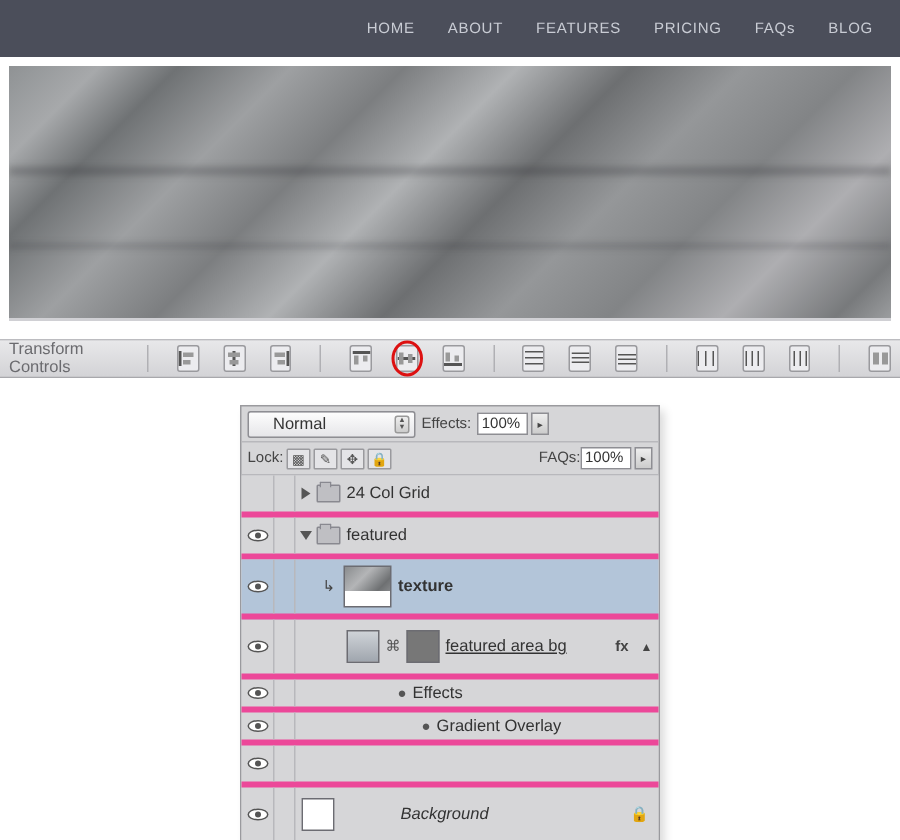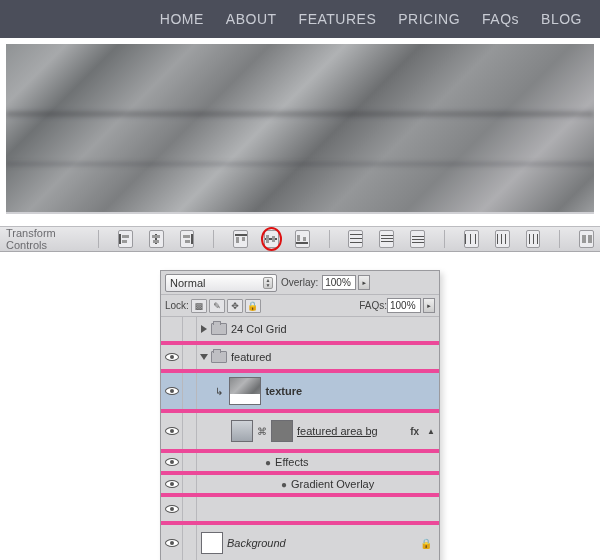--- a/index.html
+++ b/index.html
@@ -2,21 +2,21 @@
 <html><head>
 <meta charset="utf-8">
 <style>
   * { box-sizing: border-box; margin: 0; padding: 0; }
   body { font-family: Arial, Helvetica, sans-serif; background: #fff; width: 600px; height: 560px; overflow: hidden; }
 
   
   .site-header { background: #4b4e5a; height: 38px; display: flex; align-items: center; padding: 0 18px 0 24px; }
   .site-title { color: #d6d8dd; font-style: italic; font-weight: bold; font-size: 17px; letter-spacing: 0.5px; }
   .site-nav { margin-left: auto; display: flex; gap: 22px; }
-  .site-nav span { color: #c9ccd4; font-size: 14px; letter-spacing: 0.5px; }
+  .site-nav span { color: #c9ccd4; font-size: 10px; letter-spacing: 0.5px; }
 
   .hero {
     height: 170px; margin: 6px 6px 0 6px;
     background: linear-gradient(135deg,#8f9294 0%,#a7a9ab 8%,#6f7274 15%,#9ea0a2 25%,#7c7e80 35%,#b0b2b4 45%,#6d6f71 55%,#959799 65%,#828486 75%,#aeaeb1 85%,#787a7c 95%,#9b9d9f 100%);
     position: relative; overflow: hidden;
     border-bottom: 2px solid #d0d0d4;
   }
   .hero::before, .hero::after { content:""; position:absolute; left:0; right:0; }
   .hero::before { top:40%; height:6px; background:rgba(40,40,44,0.25); filter:blur(2px); }
   .hero::after { top:70%; height:4px; background:rgba(40,40,44,0.2); filter:blur(2px); }
@@ -45,21 +45,21 @@
   
   .layers-panel {
     width: 280px; margin: 18px auto 0 auto; background:#d6d6d8;
     border:1px solid #9a9a9e; font-size:11px; color:#333;
     box-shadow: 3px 3px 6px rgba(0,0,0,0.15);
   }
   .lp-row1 { display:flex; align-items:center; height:24px; padding:3px 4px; gap:4px; border-bottom:1px solid #b8b8bc; }
   .blend-mode {
     flex:0 0 112px; height:18px; background:linear-gradient(#fdfdfd,#e6e6e9);
     border:1px solid #8e8e93; border-radius:2px; display:flex; align-items:center;
-    padding:0 4px; font-size:11px; position:relative;
+    padding:0 16px; font-size:11px; position:relative;
   }
   .blend-mode .arrows { position:absolute; right:3px; top:2px; width:10px; height:12px;
     background:linear-gradient(#eee,#ccc); border:1px solid #999; border-radius:2px;
     display:flex; flex-direction:column; align-items:center; justify-content:center; }
   .blend-mode .arrows::before { content:"▲"; font-size:5px; color:#555; line-height:5px; }
   .blend-mode .arrows::after { content:"▼"; font-size:5px; color:#555; line-height:5px; }
   .lbl { font-size:10px; color:#444; }
   .pct-field { display:flex; align-items:flex-start; gap:2px; }
   .pct-box { width:34px; height:15px; border:1px solid #8e8e93; background:#fff; font-size:10px; padding:0 2px; display:flex; align-items:center; }
   .mini-btn { width:12px; height:15px; border:1px solid #8e8e93; background:linear-gradient(#eee,#ccc); font-size:7px; display:flex; align-items:center; justify-content:center; color:#444; }
@@ -75,21 +75,21 @@
   .eye { width:14px; height:8px; border:1px solid #555; border-radius:50%; position:relative; background:#fff; }
   .eye::after { content:""; position:absolute; width:4px; height:4px; background:#555; border-radius:50%; left:4px; top:1px; }
   .link-col { width:14px; height:100%; border-right:1px solid #b8b8bc; }
   .layer-main { flex:1; display:flex; align-items:center; height:100%; padding-left:4px; gap:4px; }
   .selected { background:#b3c5d9; }
   .tri { width:0; height:0; border-top:4px solid transparent; border-bottom:4px solid transparent; border-left:6px solid #555; }
   .tri.open { transform:rotate(90deg); }
   .folder { width:16px; height:12px; background:#bfbfc3; border:1px solid #898990; border-radius:1px; position:relative; }
   .folder::before { content:""; position:absolute; top:-3px; left:1px; width:6px; height:3px; background:#bfbfc3; border:1px solid #898990; border-bottom:none; border-radius:1px 1px 0 0; }
   .layer-label { font-size:11px; color:#333; }
-  .layer-label.italic { font-style:italic; }
+  .layer-label.italic { font-style:italic;margin-left:40px; }
   .layer-label.underline { text-decoration: underline; }
   .thumb { border:1px solid #6c6c72; background:#fff; }
   .texture-thumb { width:32px; height:28px; background:linear-gradient(135deg,#8a8c8e,#b4b5b7,#6e7072,#a0a2a4); display:flex; flex-direction:column; }
   .texture-thumb div:first-child{ flex:1; }
   .texture-thumb div:last-child{ height:10px; background:#fff; }
   .clip-arrow { font-size:10px; color:#444; margin-right:2px; }
   .mask { width:22px; height:22px; border:1px solid #6c6c72; background:linear-gradient(#cfd3d8,#a0a6ae); }
   .grey-thumb { width:22px; height:22px; border:1px solid #6c6c72; background:#777; }
   .link-icon { font-size:10px; color:#555; }
   .fx-badge { margin-left:auto; margin-right:4px; font-weight:bold; font-size:10px; color:#444; }
@@ -215,21 +215,21 @@
       </svg>
     </div>
 </div>
 
 <div class="layers-panel">
   <div class="lp-row1">
     <div class="blend-mode">
       <span>Normal</span>
       <div class="arrows"></div>
     </div>
-    <span class="lbl">Overlay:</span>
+    <span class="lbl">Effects:</span>
     <div class="pct-field">
       <div class="pct-box">
           <span>100%</span>
         </div>
       <div class="mini-btn">▸</div>
     </div>
   </div>
   <div class="lp-row2">
     <span class="lbl">Lock:</span>
     <div class="lock-icons">

